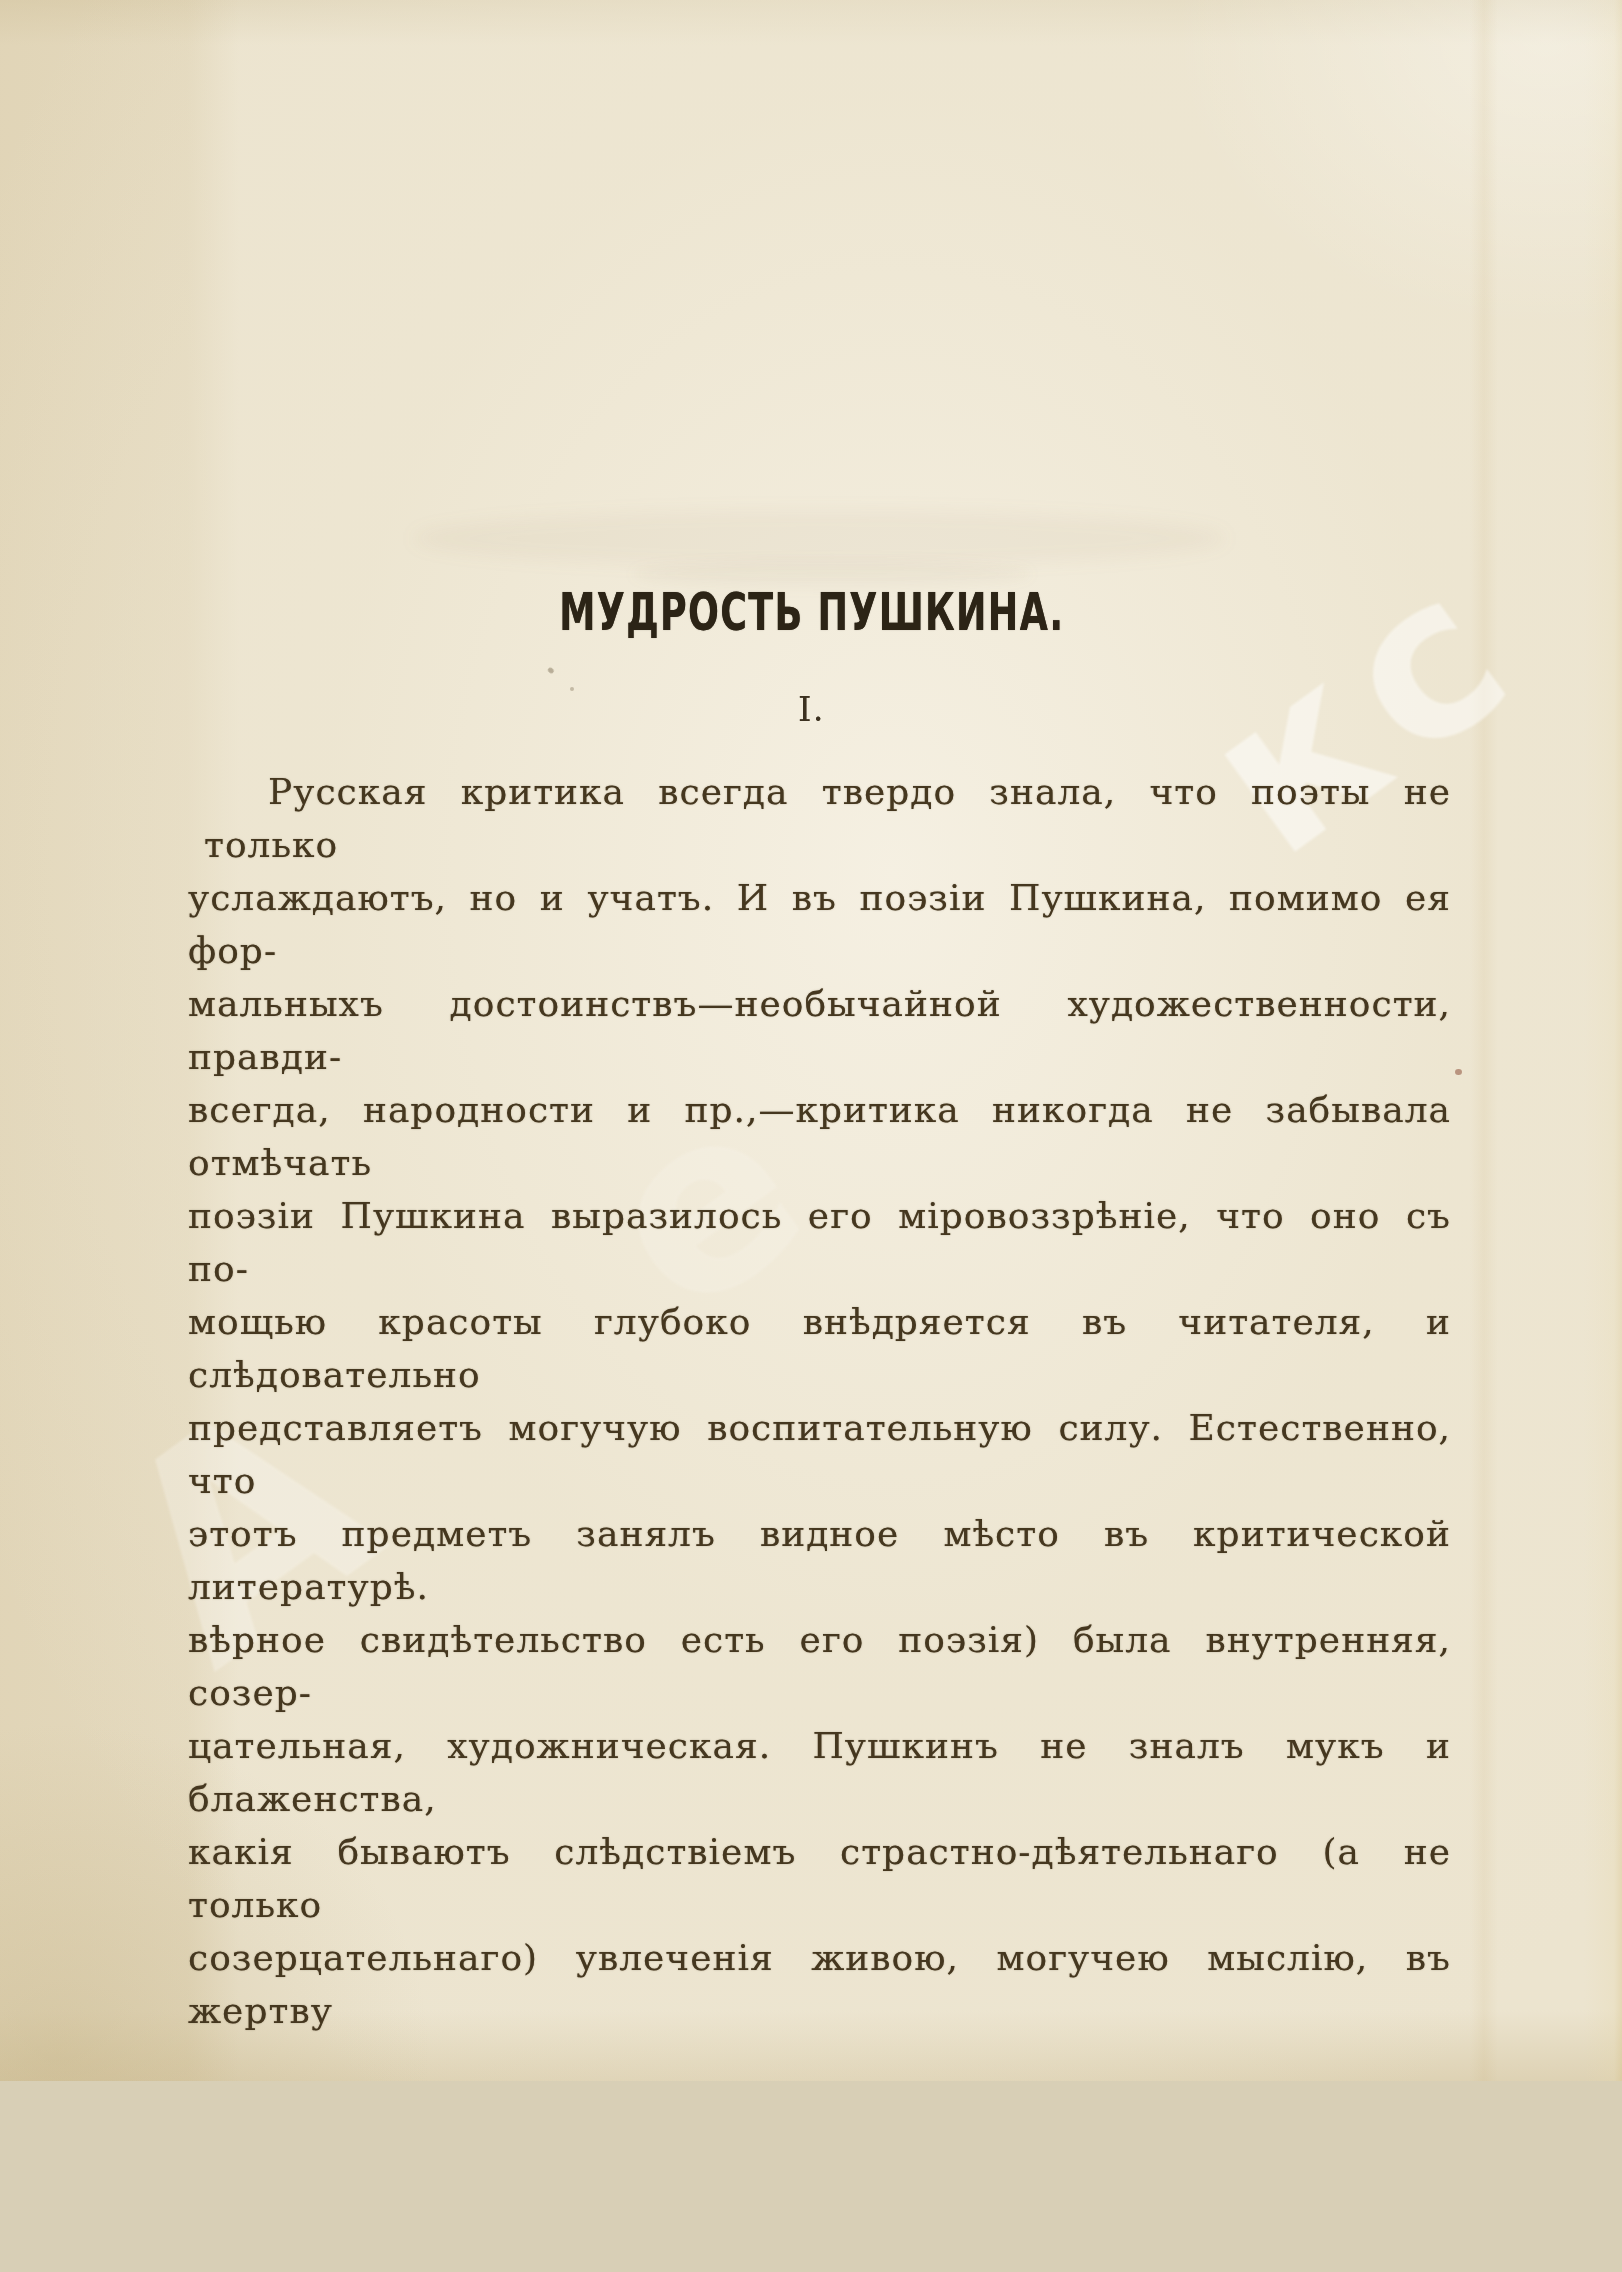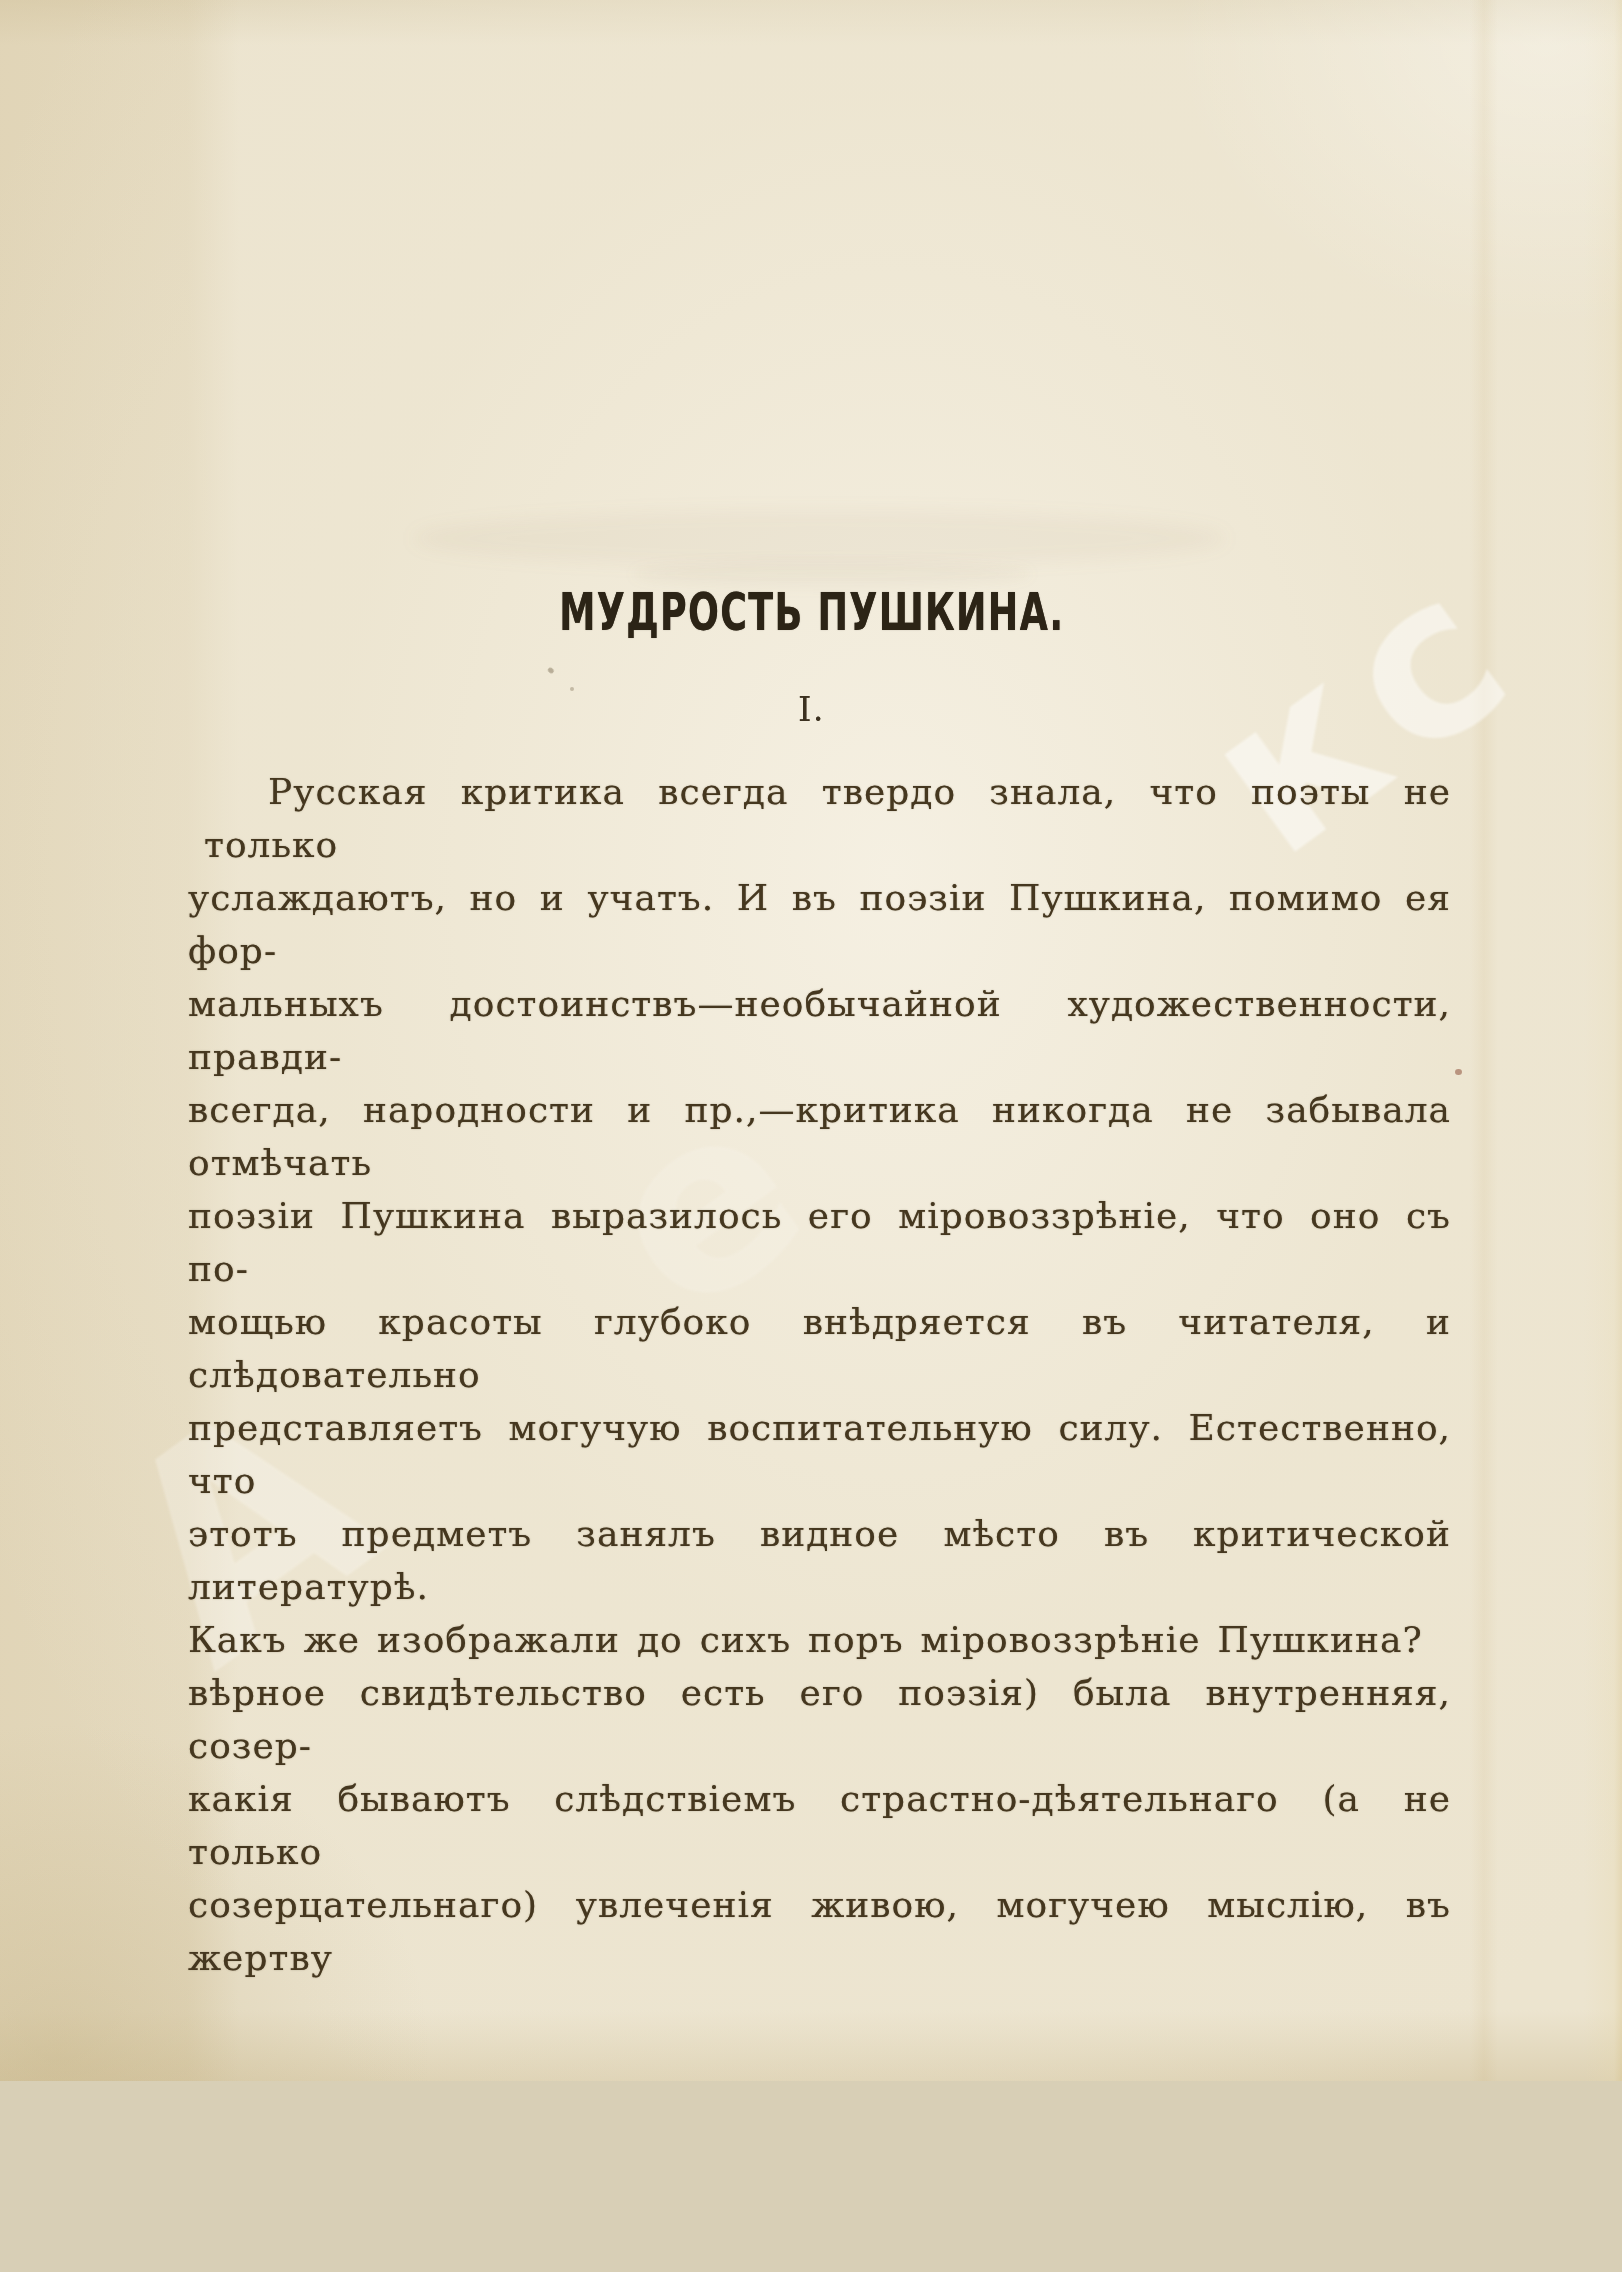--- a/index.html
+++ b/index.html
@@ -94,20 +94,20 @@
 
   <div class="body-text" id="body-text">
       <div class="line indent">Русская критика всегда твердо знала, что поэты не только</div>
       <div class="line">услаждаютъ, но и учатъ. И въ поэзіи Пушкина, помимо ея фор-</div>
       <div class="line">мальныхъ достоинствъ—необычайной художественности, правди-</div>
       <div class="line">всегда, народности и пр.,—критика никогда не забывала отмѣчать</div>
       <div class="line">поэзіи Пушкина выразилось его міровоззрѣніе, что оно съ по-</div>
       <div class="line">мощью красоты глубоко внѣдряется въ читателя, и слѣдовательно</div>
       <div class="line">представляетъ могучую воспитательную силу. Естественно, что</div>
       <div class="line">этотъ предметъ занялъ видное мѣсто въ критической литературѣ.</div>
-      <div class="line nofill">Какъ же изображали до сихъ поръ міровоззрѣніе Пушкина?</div>
       <div class="line">вѣрное свидѣтельство есть его поэзія) была внутренняя, созер-</div>
+      <div class="line">цательная, художническая. Пушкинъ не зналъ мукъ и блаженства,</div>
       <div class="line">какія бываютъ слѣдствіемъ страстно-дѣятельнаго (а не только</div>
       <div class="line">созерцательнаго) увлеченія живою, могучею мыслію, въ жертву</div>
     </div>
 
 </div>
 
 
 </body></html>

